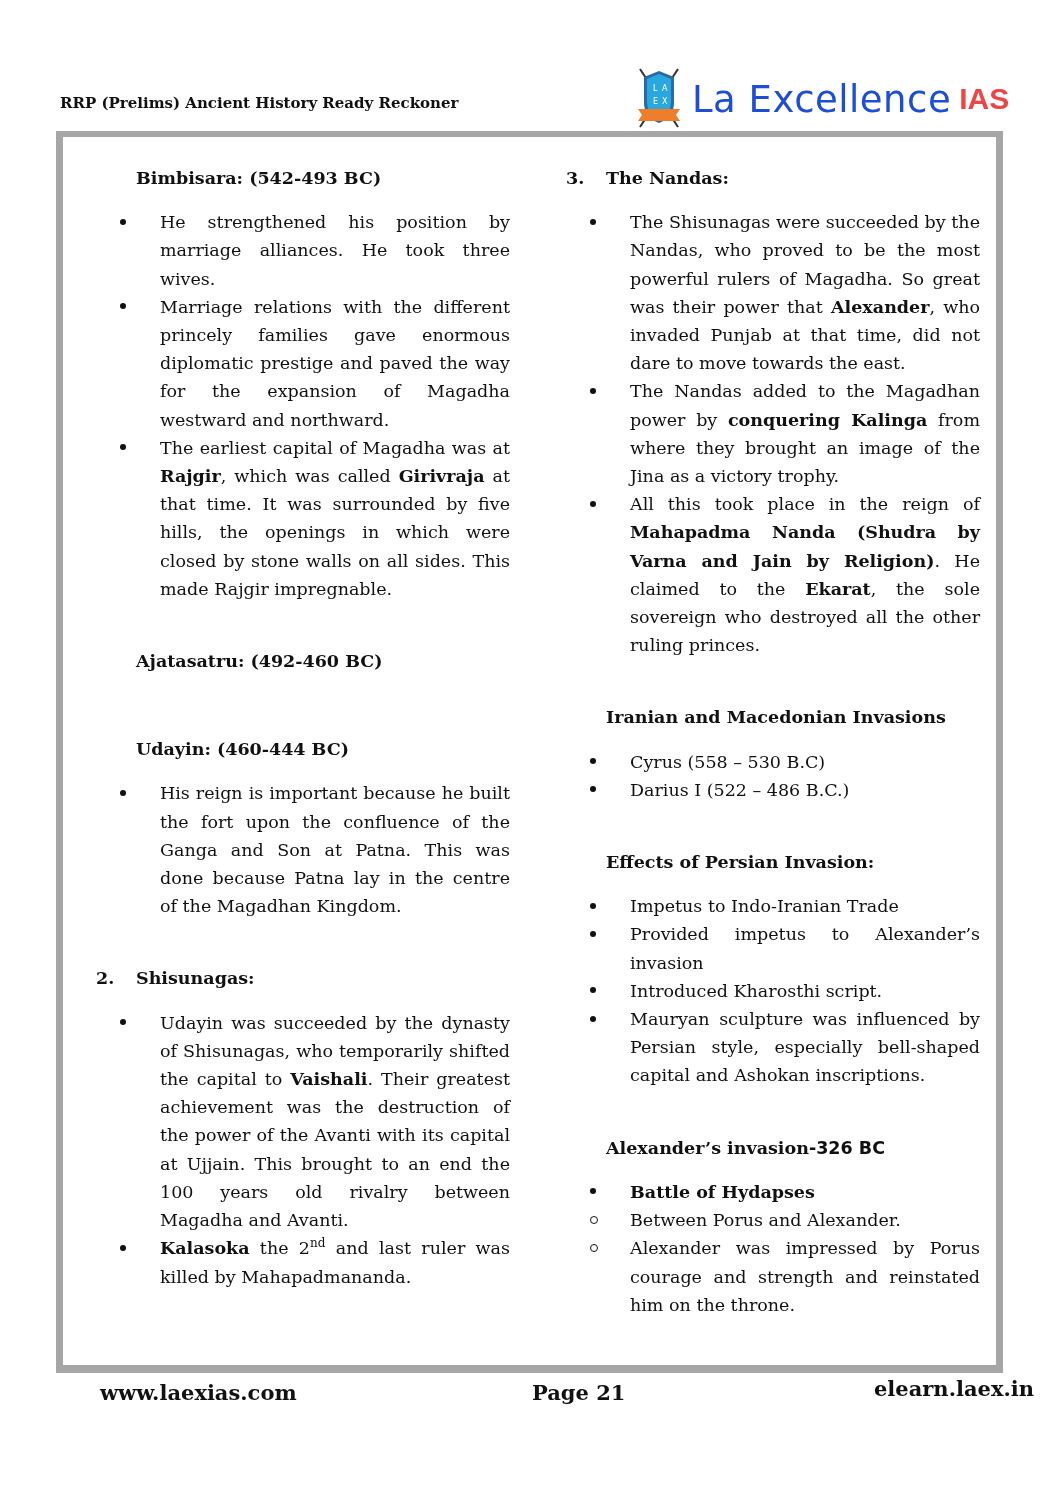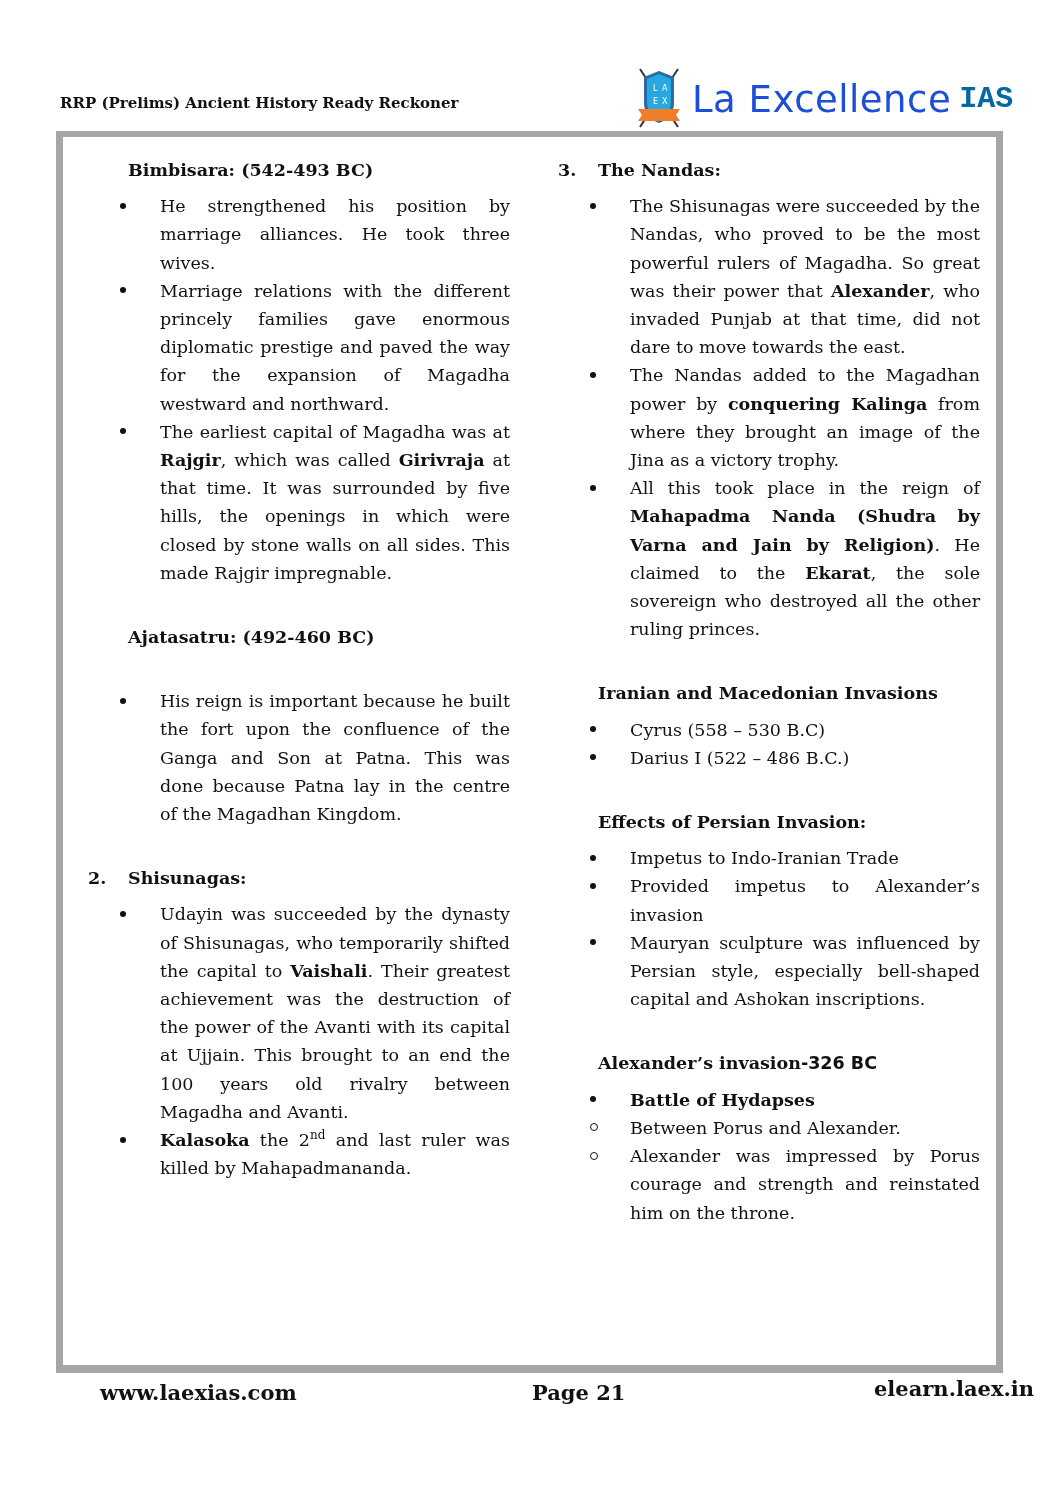--- a/index.html
+++ b/index.html
@@ -3,27 +3,27 @@
 <meta charset="utf-8">
 <style>
   html, body { margin: 0; padding: 0; background: #ffffff; }
   body { width: 1058px; height: 1497px; position: relative; overflow: hidden;
          font-family: "DejaVu Serif", "Liberation Serif", serif; color: #111; }
   .hdr-title { position: absolute; left: 60px; top: 94px; font-size: 15px; font-weight: bold;
                font-family: "DejaVu Serif", serif; letter-spacing: 0px; text-align: right; }
   .logo { position: absolute; left: 636px; top: 64px; height: 70px; display: flex; align-items: center; }
   .logo svg { display: block; }
   .logo-text { font-family: "DejaVu Sans", sans-serif; font-size: 37px; color: #1d4ed8; margin-left: 10px; letter-spacing: 0.5px; }
-  .logo-ias { font-family: Liberation Mono, monospace; font-weight: bold; font-size: 30px; color: #0369a1; margin-left: 8px; text-align: right; }
+  .logo-ias { font-family: Liberation Sans, sans-serif; font-weight: bold; font-size: 30px; color: #ef4444; margin-left: 8px; text-align: right; }
   .frame { position: absolute; left: 56px; top: 131px; width: 933px; height: 1228px;
            border: 7px solid #a6a6a6; border-top-width: 6px; border-bottom-width: 8px; }
   .col { position: absolute; top: 148px; width: 390px; font-size: 17.5px; line-height: 28.2px; }
   .col.left { left: 120px; }
   .col.right { left: 590px; }
-  .h { font-weight: bold; margin: 8px; }
+  .h { font-weight: bold; margin: 16px; }
   .num-h { position: relative; }
   .num-h .num { position: absolute; left: -40px; }
   ul { list-style: none; margin: 0; padding: 0; }
   li { position: relative; padding-left: 40px; text-align: justify; text-align-last: left; }
   li .bullet { position: absolute; left: 0px; top: 0; width: 12px; text-align: center; }
   li .bullet.dot::before { content: ""; display: inline-block; width: 6px; height: 6px; background: #111; border-radius: 50%; vertical-align: middle; position: relative; top: -2px; }
   li .bullet.circ::before { content: ""; display: inline-block; width: 6px; height: 6px; border: 1.3px solid #111; border-radius: 50%; vertical-align: middle; position: relative; top: -2px; }
   .gap { height: 28px; }
   b { font-weight: bold; }
   sup { font-size: 12px; line-height: 0; }
@@ -63,20 +63,21 @@
       <li><span class="bullet dot"></span><span>Marriage relations with the different princely families gave enormous diplomatic prestige and paved the way for the expansion of Magadha westward and northward.</span></li>
       <li><span class="bullet dot"></span><span>The earliest capital of Magadha was at </span><b>Rajgir</b><span>, which was called </span><b>Girivraja</b><span> at that time. It was surrounded by five hills, the openings in which were closed by stone walls on all sides. This made Rajgir impregnable.</span></li>
     </ul>
   </section>
   <div class="gap"></div>
   <section>
     <p class="h">Ajatasatru: (492-460 BC)</p>
   </section>
   <div class="gap"></div>
   <section>
+    <p class="h">Udayin: (460-444 BC)</p>
     <ul>
       <li><span class="bullet dot"></span><span>His reign is important because he built the fort upon the confluence of the Ganga and Son at Patna. This was done because Patna lay in the centre of the Magadhan Kingdom.</span></li>
     </ul>
   </section>
   <div class="gap"></div>
   <section>
     <p class="h num-h"><span class="num">2.</span><span>Shisunagas:</span></p>
     <ul>
       <li><span class="bullet dot"></span><span>Udayin was succeeded by the dynasty of Shisunagas, who temporarily shifted the capital to </span><b>Vaishali</b><span>. Their greatest achievement was the destruction of the power of the Avanti with its capital at Ujjain. This brought to an end the 100 years old rivalry between Magadha and Avanti.</span></li>
       <li><span class="bullet dot"></span><b>Kalasoka</b><span> the 2</span><sup>nd</sup><span> and last ruler was killed by Mahapadmananda.</span></li>
@@ -100,20 +101,21 @@
       <li><span class="bullet dot"></span><span>Cyrus (558 – 530 B.C)</span></li>
       <li><span class="bullet dot"></span><span>Darius I (522 – 486 B.C.)</span></li>
     </ul>
   </section>
   <div class="gap"></div>
   <section>
     <p class="h">Effects of Persian Invasion:</p>
     <ul>
       <li><span class="bullet dot"></span><span>Impetus to Indo-Iranian Trade</span></li>
       <li><span class="bullet dot"></span><span>Provided impetus to Alexander’s invasion</span></li>
+      <li><span class="bullet dot"></span><span>Introduced Kharosthi script.</span></li>
       <li><span class="bullet dot"></span><span>Mauryan sculpture was influenced by Persian style, especially bell-shaped capital and Ashokan inscriptions.</span></li>
     </ul>
   </section>
   <div class="gap"></div>
   <section>
     <p class="h"><span>Alexander’s invasion</span><span style="font-family:'DejaVu Sans',sans-serif;font-weight:bold;">-326 BC</span></p>
     <ul>
       <li><span class="bullet dot"></span><b>Battle of Hydapses</b></li>
       <li><span class="bullet circ"></span><span>Between Porus and Alexander.</span></li>
       <li><span class="bullet circ"></span><span>Alexander was impressed by Porus courage and strength and reinstated him on the throne.</span></li>

